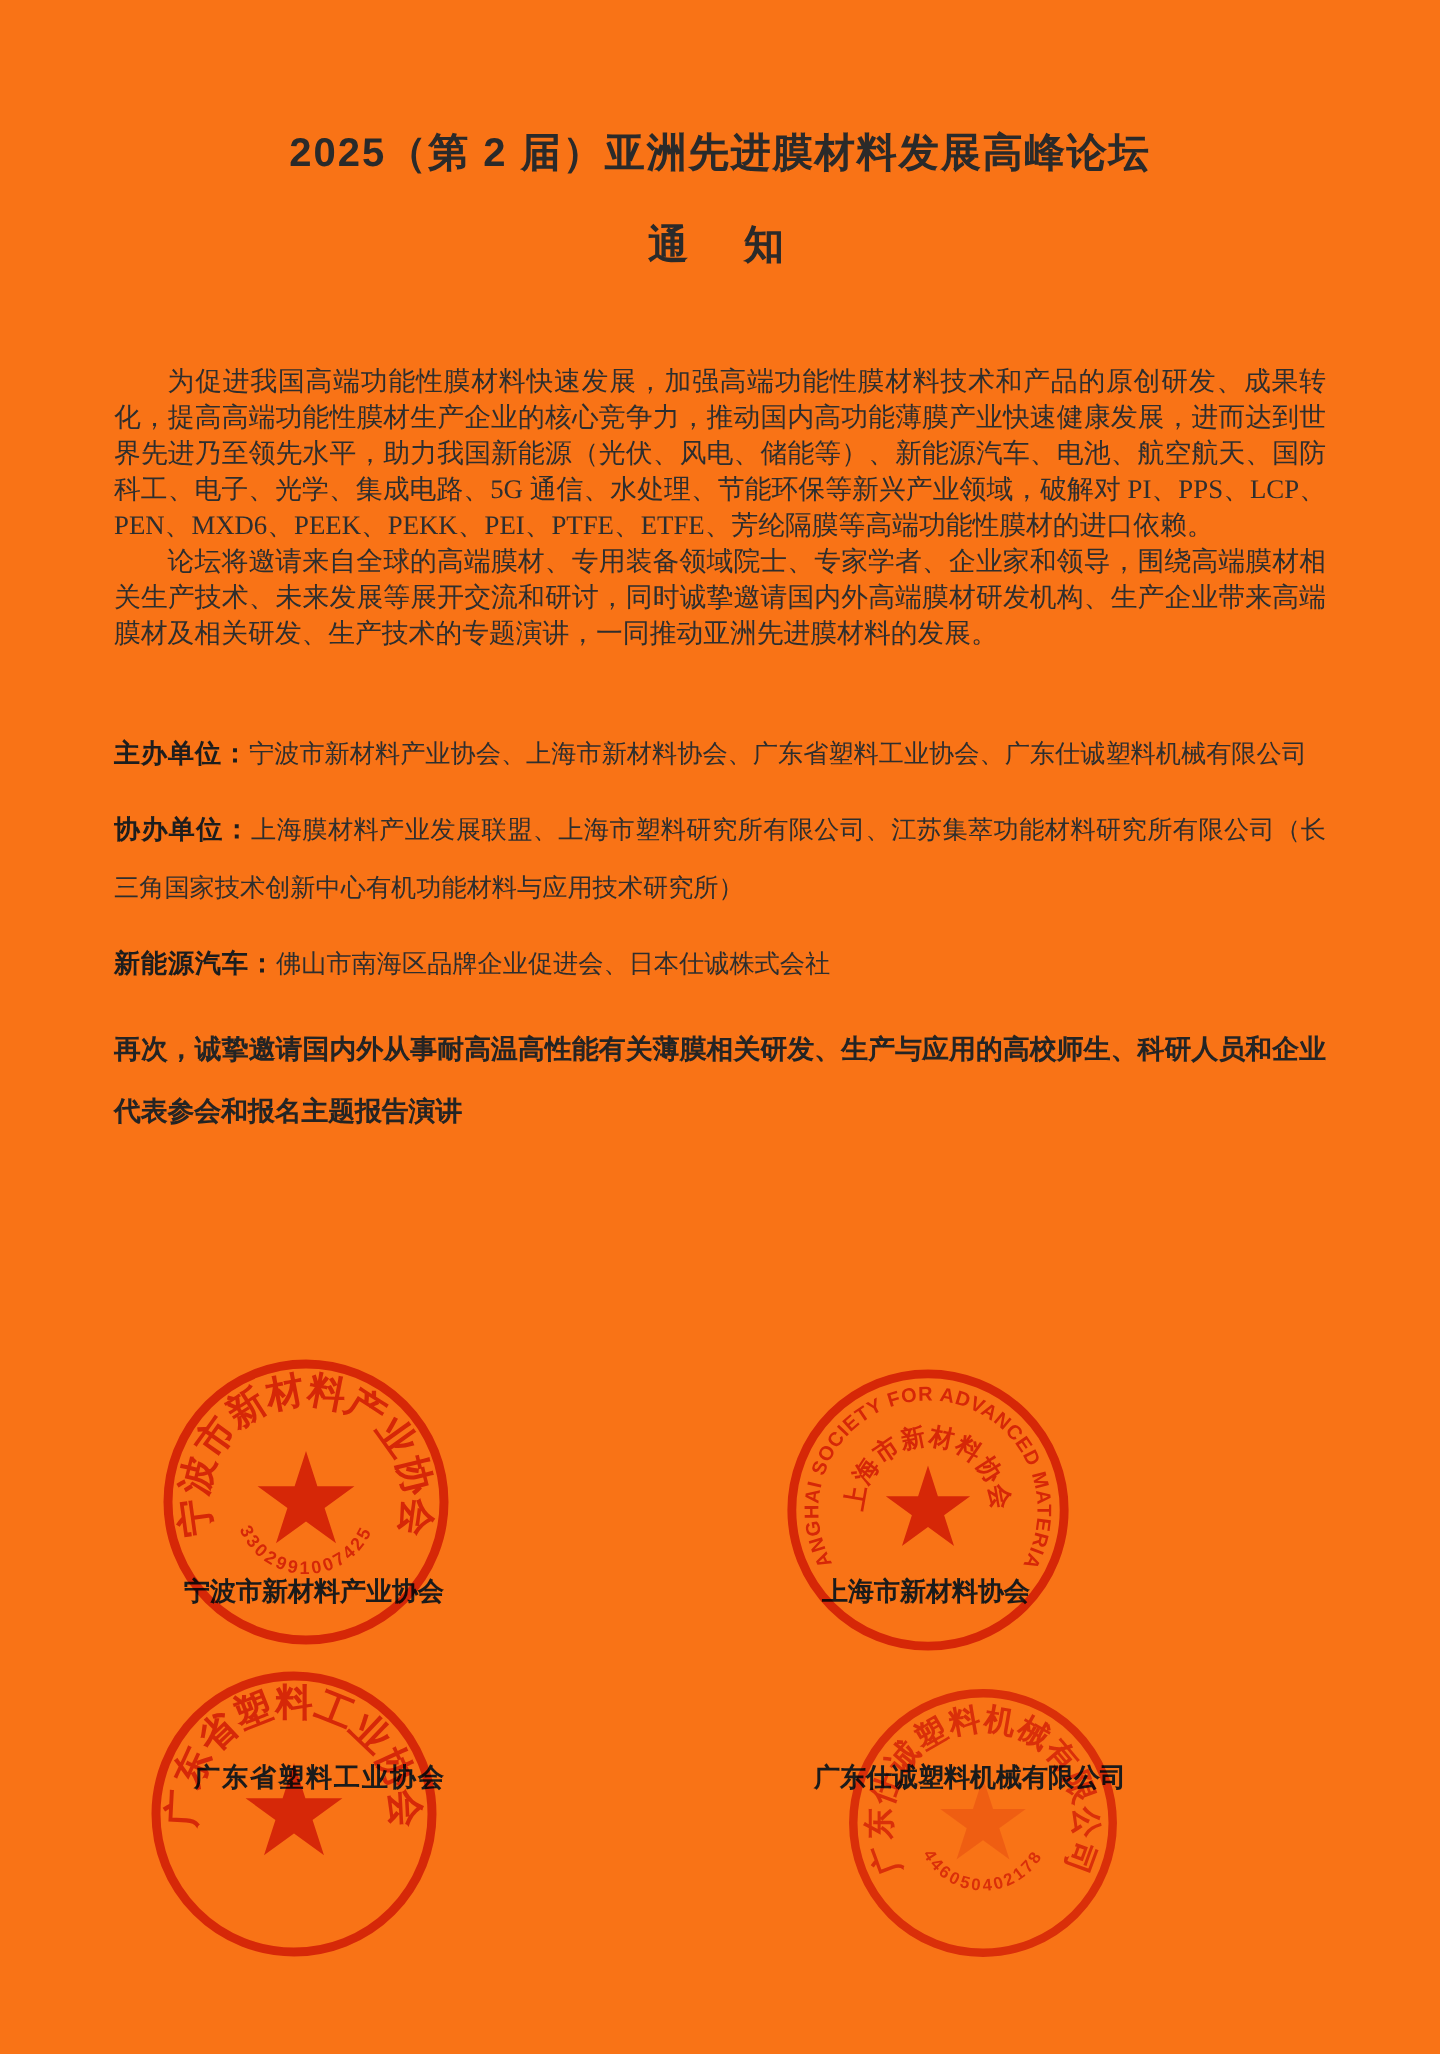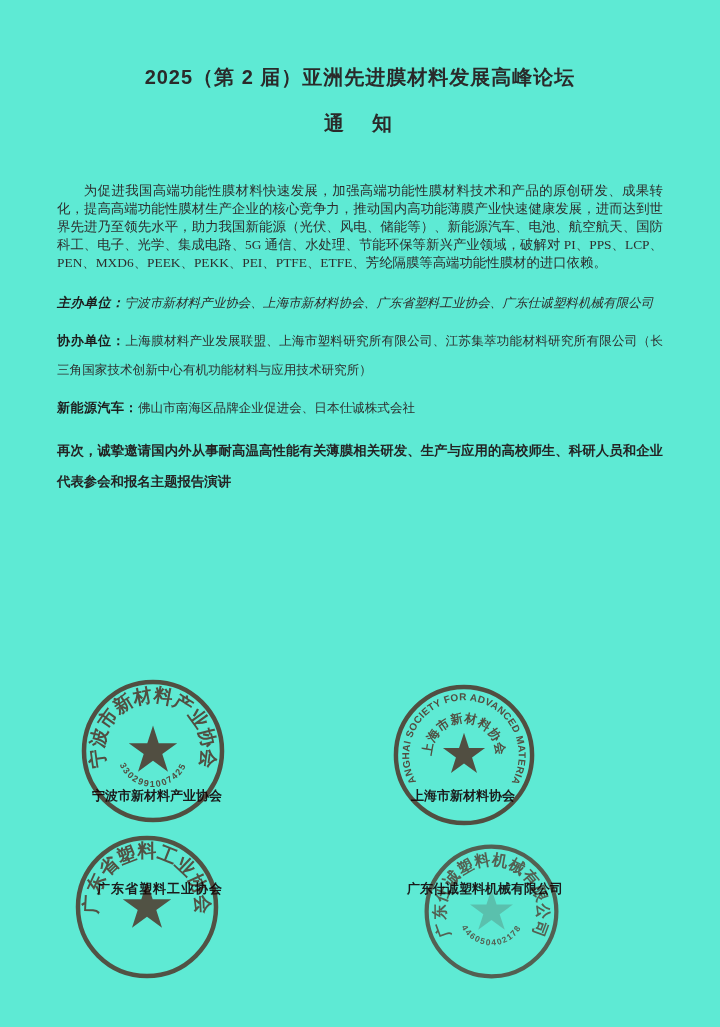--- a/index.html
+++ b/index.html
@@ -1,18 +1,18 @@
 <!DOCTYPE html>
 <html><head>
 <meta charset="utf-8">
 <style>
   html,body{margin:0;padding:0;background:#e8e8e8;}
   .page{
     position:relative;width:720px;height:1027px;margin:0 auto;
-    background:#5eead4;overflow:hidden;color:#262626;
+    background:#f97316;overflow:hidden;color:#262626;
   }
   .doc{position:absolute;left:57px;top:56px;width:606px;}
   .doc-title{
     font-family:"Liberation Sans",sans-serif;font-weight:bold;
     font-size:20px;line-height:30px;text-align:center;
     letter-spacing:1px;margin:6px 0 0;color:#2a2a2a;
   }
   .doc-subtitle{
     font-family:"Liberation Sans",sans-serif;font-weight:bold;
     font-size:20px;line-height:30px;text-align:center;
@@ -20,21 +20,21 @@
   }
   .body-p{
     font-family:"Liberation Serif",serif;font-size:13.4px;line-height:18px;
     text-align:justify;text-indent:2em;margin:0;color:#2e2e2e;
   }
   .body-p.first{margin-top:44px;}
   .unit{
     font-family:"Liberation Serif",serif;font-size:12.6px;line-height:29px;
     text-align:justify;margin:0 0 8px;color:#2e2e2e;
   }
-  .unit.first{margin-top:16px;font-style:italic;}
+  .unit.first{margin-top:36px;}
   .unit b{
     font-family:"Liberation Sans",sans-serif;font-size:13px;
     color:#1d1d1d;letter-spacing:0.5px;
   }
   .closing-p{
     font-family:"Liberation Sans",sans-serif;font-weight:bold;
     font-size:13.4px;line-height:31px;text-align:justify;
     margin:12px 0 0;color:#242424;
   }
   .sig-caption{
@@ -53,20 +53,21 @@
 </style>
 </head>
 <body>
 
 <div class="page">
   <div class="doc">
     <h1 class="doc-title">2025（第 2 届）亚洲先进膜材料发展高峰论坛</h1>
     <h2 class="doc-subtitle">通　知</h2>
 
     <p class="body-p first">为促进我国高端功能性膜材料快速发展，加强高端功能性膜材料技术和产品的原创研发、成果转化，提高高端功能性膜材生产企业的核心竞争力，推动国内高功能薄膜产业快速健康发展，进而达到世界先进乃至领先水平，助力我国新能源（光伏、风电、储能等）、新能源汽车、电池、航空航天、国防科工、电子、光学、集成电路、5G 通信、水处理、节能环保等新兴产业领域，破解对 PI、PPS、LCP、PEN、MXD6、PEEK、PEKK、PEI、PTFE、ETFE、芳纶隔膜等高端功能性膜材的进口依赖。</p>
+    <p class="body-p">论坛将邀请来自全球的高端膜材、专用装备领域院士、专家学者、企业家和领导，围绕高端膜材相关生产技术、未来发展等展开交流和研讨，同时诚挚邀请国内外高端膜材研发机构、生产企业带来高端膜材及相关研发、生产技术的专题演讲，一同推动亚洲先进膜材料的发展。</p>
 
     <p class="unit first"><b>主办单位：</b><span>宁波市新材料产业协会、上海市新材料协会、广东省塑料工业协会、广东仕诚塑料机械有限公司</span></p>
     <p class="unit"><b>协办单位：</b><span>上海膜材料产业发展联盟、上海市塑料研究所有限公司、江苏集萃功能材料研究所有限公司（长三角国家技术创新中心有机功能材料与应用技术研究所）</span></p>
     <p class="unit"><b>新能源汽车：</b><span>佛山市南海区品牌企业促进会、日本仕诚株式会社</span></p>
 
     <p class="closing-p">再次，诚挚邀请国内外从事耐高温高性能有关薄膜相关研发、生产与应用的高校师生、科研人员和企业代表参会和报名主题报告演讲</p>
   </div>
 
   <div class="sig-caption" id="cap-0">宁波市新材料产业协会</div>
   <div class="sig-caption" id="cap-1">上海市新材料协会</div>

